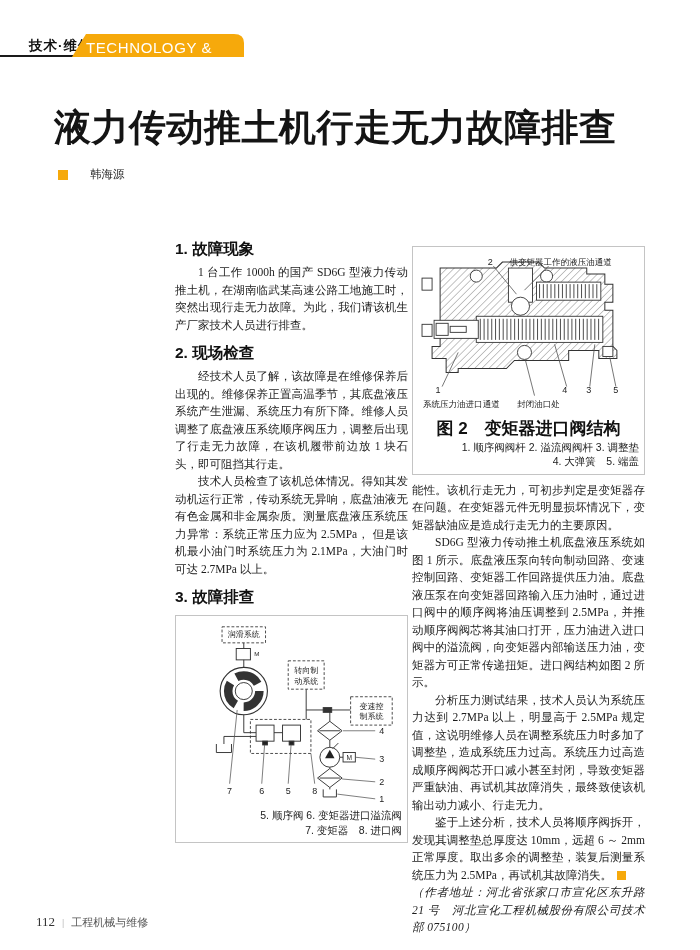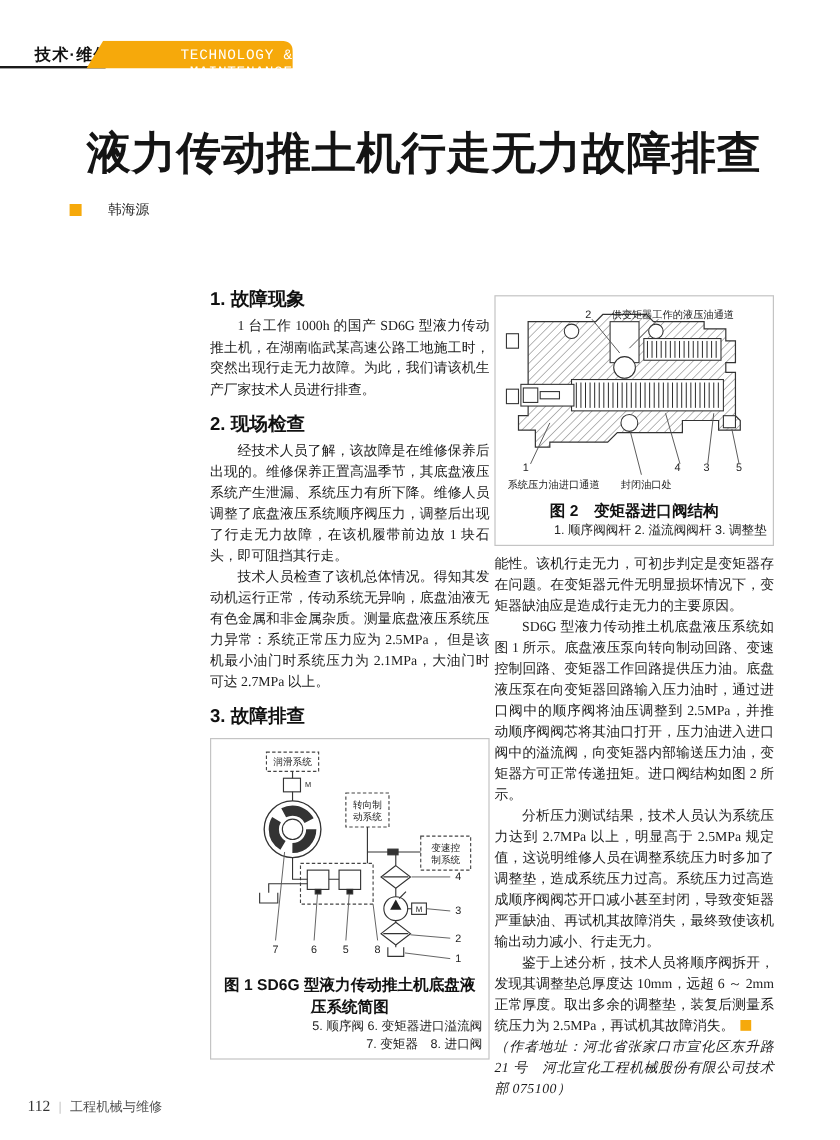--- a/index.html
+++ b/index.html
@@ -3,24 +3,24 @@
 <meta charset="utf-8">
 <style>
   html,body{margin:0;padding:0;background:#e8e8e8;}
   .page{position:relative;width:700px;height:950px;background:#ffffff;margin:0 auto;overflow:hidden;
         font-family:"Liberation Serif","DejaVu Serif",serif;color:#1c1c1c;}
   
   .cat-rule{position:absolute;left:0;top:55px;width:88px;height:2px;background:#1a1a1a;}
   .cat-cn{position:absolute;left:29px;top:37px;font-family:"Liberation Sans","DejaVu Sans",sans-serif;
           font-weight:bold;font-size:13.5px;letter-spacing:1px;color:#111;}
   .cat-tab{position:absolute;left:72px;top:34px;width:172px;height:23px;}
-  .cat-tab-text{position:absolute;left:86px;top:39px;width:158px;text-align:right;
-          font-family:Liberation Mono, monospace;font-size:12px;letter-spacing:0.6px;color:#fff;}
-  
-  .title{position:absolute;left:72px;top:103px;width:610px;font-family:"Liberation Sans","DejaVu Sans",sans-serif;
+  .cat-tab-text{position:absolute;left:86px;top:39px;width:158px;text-align:left;
+          font-family:Liberation Sans, sans-serif;font-size:15px;letter-spacing:0.6px;color:#fff;}
+  
+  .title{position:absolute;left:54px;top:103px;width:610px;font-family:"Liberation Sans","DejaVu Sans",sans-serif;
          font-weight:bold;font-size:37px;letter-spacing:0.5px;color:#141414;white-space:nowrap;}
   .author-row{position:absolute;left:58px;top:167px;display:flex;align-items:center;gap:22px;justify-content:flex-end;}
   .author-bullet{width:10px;height:10px;background:#f6a90b;}
   .author-name{font-family:"Liberation Sans","DejaVu Sans",sans-serif;font-size:11.5px;color:#222;}
   
   .columns{position:absolute;left:175px;top:238px;width:482px;display:flex;gap:4px;}
   .col{width:233px;}
   .sec-h{font-family:"Liberation Sans","DejaVu Sans",sans-serif;font-weight:bold;font-size:15.5px;
          color:#111;margin:9px 0 4px 0;}
   .sec-h.first{margin-top:1px;}
@@ -28,25 +28,25 @@
   p.body.noindent{text-indent:0;}
   .end-mark{display:inline-block;width:9px;height:9px;background:#f6a90b;margin-left:5px;vertical-align:-1px;}
   .author-note{font-size:10.5px;line-height:15.5px;font-style:italic;margin-top:5px;color:#222;
                letter-spacing:0.4px;text-align:justify;}
   
   .fig-box{border:1px solid #c4c4c4;background:#fff;padding:7px 5px 5px 5px;}
   .fig1-box{margin-top:7px;}
   .fig2-box{margin-top:8px;}
   .fig-box svg{display:block;margin:0 auto;}
   .fig-cap-title{text-align:center;font-family:"Liberation Sans","DejaVu Sans",sans-serif;
-                 font-weight:bold;font-size:13px;margin-top:4px;color:#111;}
+                 font-weight:bold;font-size:17px;margin-top:4px;color:#111;}
   .fig-cap-line{text-align:right;font-family:"Liberation Sans","DejaVu Sans",sans-serif;
                 font-size:10.5px;line-height:14.5px;color:#222;}
   
-  .footer{position:absolute;left:23px;top:914px;font-size:13px;color:#333;white-space:nowrap;}
+  .footer{position:absolute;left:36px;top:914px;font-size:13px;color:#333;white-space:nowrap;}
   .footer .sep{color:#aaa;padding:0 7px;font-size:11px;}
   .footer .mag{font-family:"Liberation Sans","DejaVu Sans",sans-serif;font-size:11px;color:#555;}
   
   .dwg-txt{font-family:"Liberation Sans","DejaVu Sans",sans-serif;fill:#222;}
 </style>
 </head>
 <body>
 
 <div class="page">
 
@@ -143,21 +143,20 @@
           <text class="dwg-txt" x="170.5" y="145" font-size="7" text-anchor="middle">M</text>
           <text class="dwg-txt" x="44" y="181" font-size="9.5" text-anchor="middle">7</text>
           <text class="dwg-txt" x="78" y="181" font-size="9.5" text-anchor="middle">6</text>
           <text class="dwg-txt" x="106" y="181" font-size="9.5" text-anchor="middle">5</text>
           <text class="dwg-txt" x="134" y="181" font-size="9.5" text-anchor="middle">8</text>
           <text class="dwg-txt" x="205" y="117" font-size="9.5" text-anchor="middle">4</text>
           <text class="dwg-txt" x="205" y="147" font-size="9.5" text-anchor="middle">3</text>
           <text class="dwg-txt" x="205" y="171" font-size="9.5" text-anchor="middle">2</text>
           <text class="dwg-txt" x="205" y="189" font-size="9.5" text-anchor="middle">1</text>
         </svg>
-        <div class="fig-cap-title">图 1  SD6G 型液力传动推土机底盘液压系统简图</div>
         <div class="fig-cap-line">5. 顺序阀 6. 变矩器进口溢流阀</div>
         <div class="fig-cap-line">7. 变矩器　8. 进口阀</div>
       </div>
     </div>
 
     <div class="col">
 
       <div class="fig-box fig2-box">
         <svg viewBox="0 0 220 158" width="221">
           <defs>
@@ -204,20 +203,21 @@
           <text class="dwg-txt" x="142" y="11" font-size="8.5" text-anchor="middle">供变矩器工作的液压油通道</text>
           <text class="dwg-txt" x="20" y="138" font-size="9" text-anchor="middle">1</text>
           <text class="dwg-txt" x="5" y="152" font-size="8.5">系统压力油进口通道</text>
           <text class="dwg-txt" x="120" y="152" font-size="8.5" text-anchor="middle">封闭油口处</text>
           <text class="dwg-txt" x="146" y="138" font-size="9" text-anchor="middle">4</text>
           <text class="dwg-txt" x="170" y="138" font-size="9" text-anchor="middle">3</text>
           <text class="dwg-txt" x="197" y="138" font-size="9" text-anchor="middle">5</text>
         </svg>
         <div class="fig-cap-title">图 2　变矩器进口阀结构</div>
         <div class="fig-cap-line">1. 顺序阀阀杆  2. 溢流阀阀杆  3. 调整垫</div>
+        <div class="fig-cap-line">4. 大弹簧　5. 端盖</div>
       </div>
 
       <p class="body noindent" style="margin-top:7px;">能性。该机行走无力，可初步判定是变矩器存在问题。在变矩器元件无明显损坏情况下，变矩器缺油应是造成行走无力的主要原因。</p>
       <p class="body">SD6G 型液力传动推土机底盘液压系统如图 1 所示。底盘液压泵向转向制动回路、变速控制回路、变矩器工作回路提供压力油。底盘液压泵在向变矩器回路输入压力油时，通过进口阀中的顺序阀将油压调整到 2.5MPa，并推动顺序阀阀芯将其油口打开，压力油进入进口阀中的溢流阀，向变矩器内部输送压力油，变矩器方可正常传递扭矩。进口阀结构如图 2 所示。</p>
       <p class="body">分析压力测试结果，技术人员认为系统压力达到 2.7MPa 以上，明显高于 2.5MPa 规定值，这说明维修人员在调整系统压力时多加了调整垫，造成系统压力过高。系统压力过高造成顺序阀阀芯开口减小甚至封闭，导致变矩器严重缺油、再试机其故障消失，最终致使该机输出动力减小、行走无力。</p>
       <p class="body"><span>鉴于上述分析，技术人员将顺序阀拆开，发现其调整垫总厚度达 10mm，远超 6 ～ 2mm 正常厚度。取出多余的调整垫，装复后测量系统压力为 2.5MPa，再试机其故障消失。</span><span class="end-mark"></span></p>
       <p class="body noindent author-note">（作者地址：河北省张家口市宣化区东升路 21 号　河北宣化工程机械股份有限公司技术部 075100）</p>
     </div>
   </div>
 

